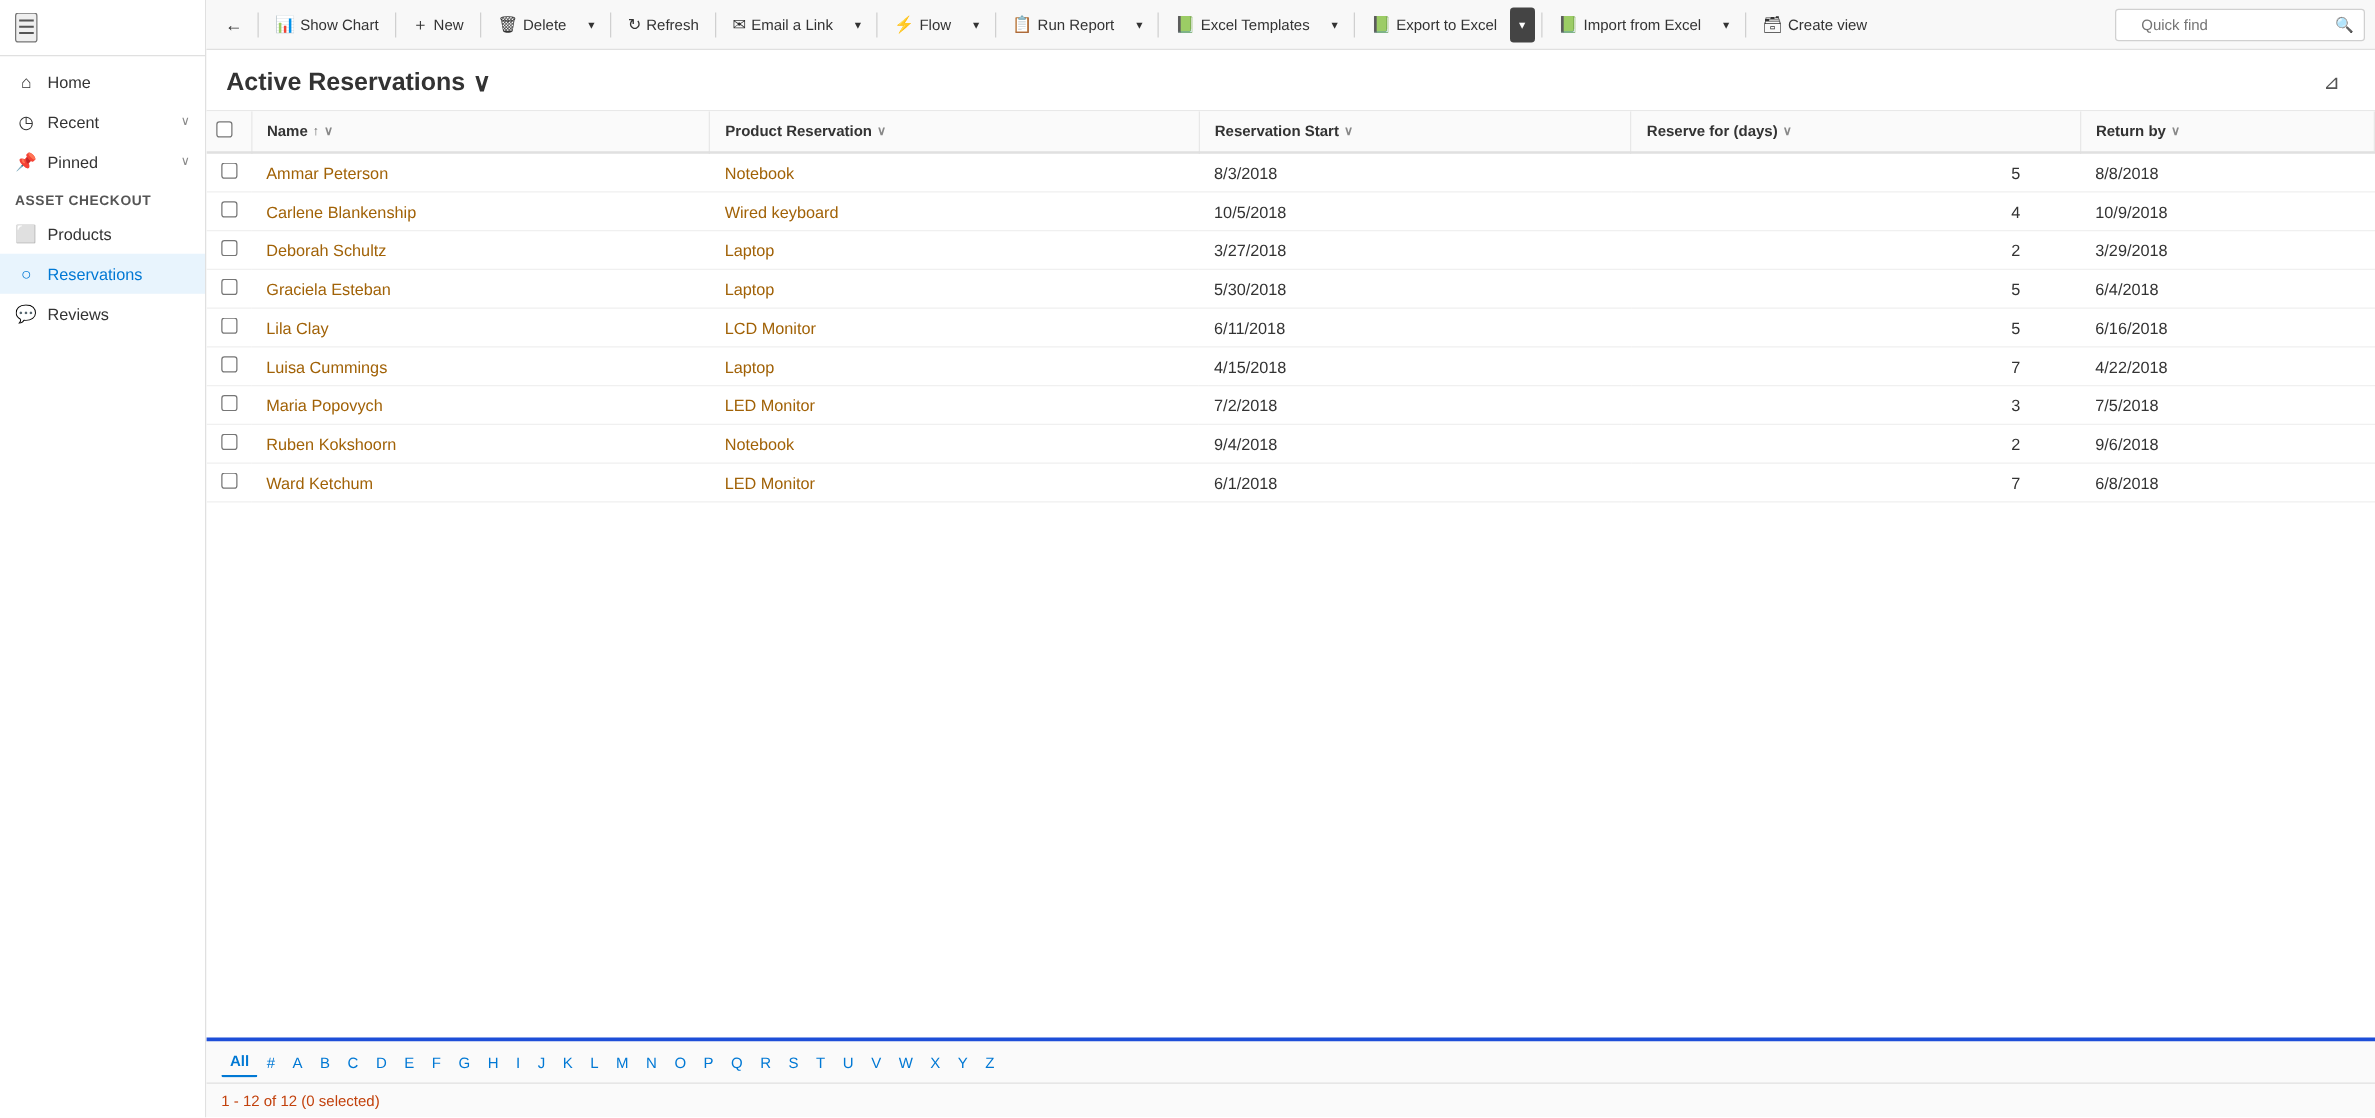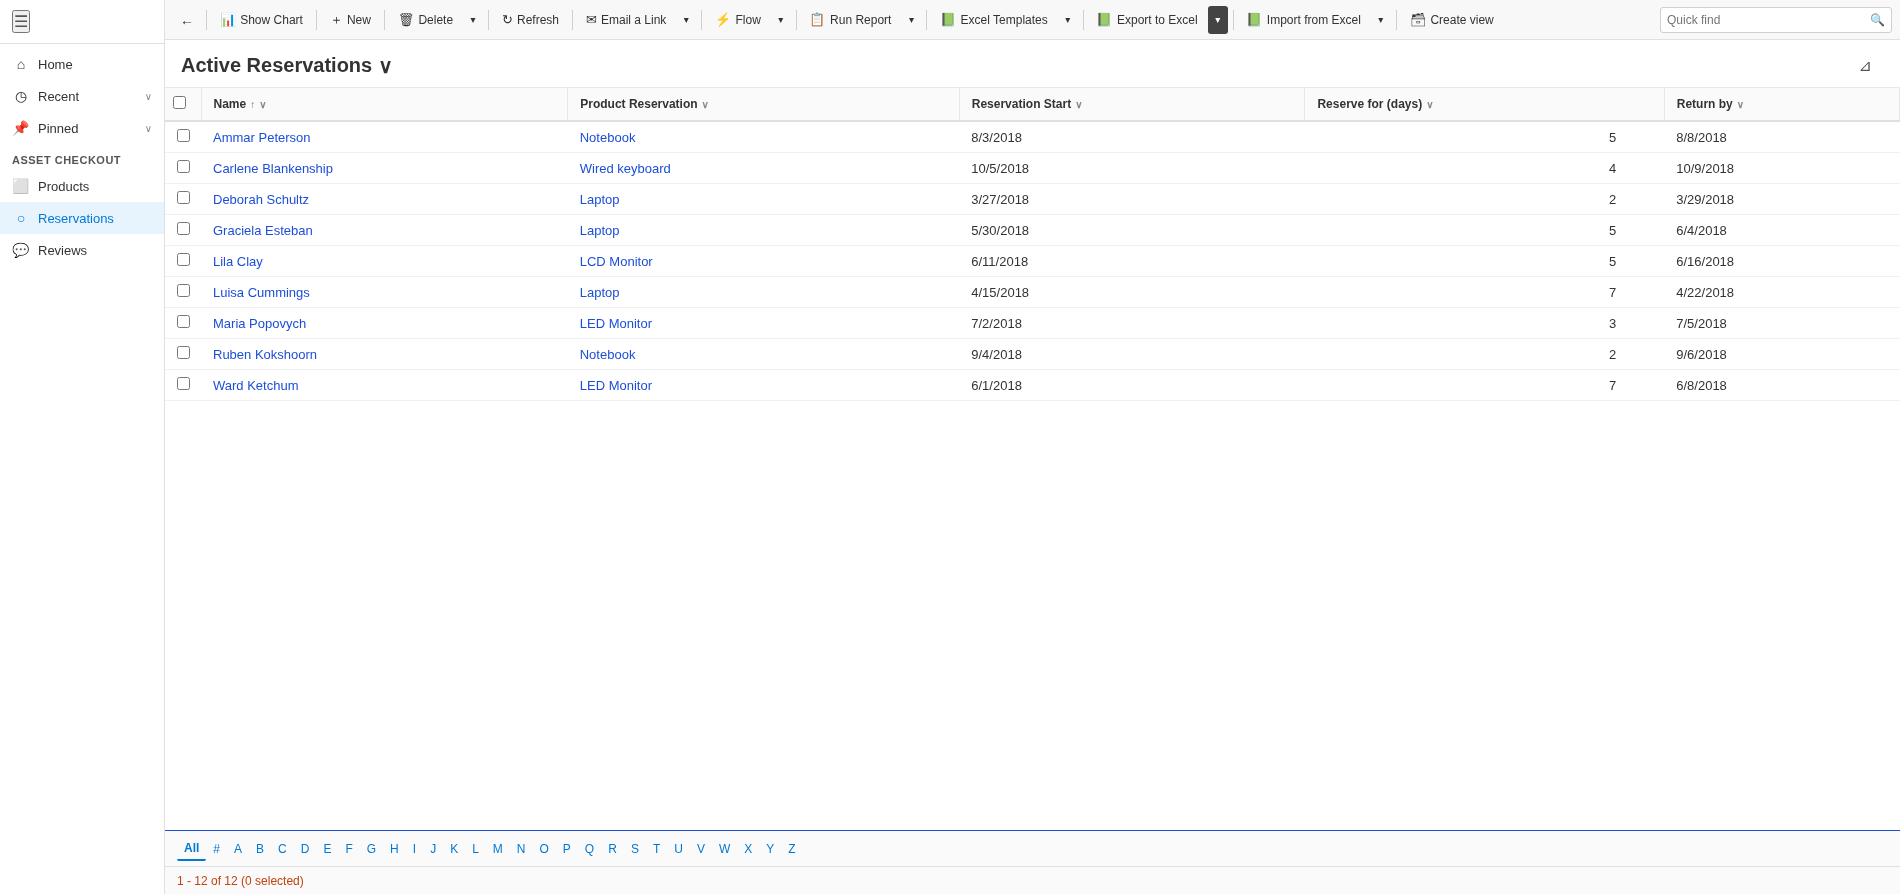--- a/index.html
+++ b/index.html
@@ -111,23 +111,23 @@
     }
     .toolbar-spacer { flex: 1; }
 
     
     .quick-find {
       display: flex;
       align-items: center;
       border: 1px solid #d0d0d0;
       border-radius: 3px;
       height: 26px;
-      padding: 0 6px;
+      padding: 0 20px;
       background: #fff;
-      width: 232px;
+      width: 200px;
     }
     .quick-find input {
       border: none;
       outline: none;
       font-size: 12px;
       flex: 1;
       background: transparent;
       color: #333;
     }
     .quick-find .search-icon { color: #666; font-size: 12px; }
@@ -200,32 +200,32 @@
     th .filter-chevron { font-size: 10px; color: #888; }
     th.check-col { width: 36px; padding: 8px 8px; }
     td {
       padding: 7px 12px;
       border-bottom: 1px solid #f0f0f0;
       font-size: 13px;
       color: #333;
     }
     td.check-col { width: 36px; padding: 7px 8px; text-align: center; }
     .link-cell {
-      color: #1d4ed8;
+      color: #a16207;
       cursor: pointer;
       text-decoration: none;
     }
 
     
     .pagination-bar {
       height: 36px;
       display: flex;
       align-items: center;
       padding: 0 12px;
-      border-top: 1px solid #1d4ed8;
+      border-top: 3px solid #1d4ed8;
       background: #fafafa;
       flex-shrink: 0;
       gap: 0;
       margin-top: 36px;
     }
     .page-letter {
       padding: 4px 7px;
       font-size: 12px;
       cursor: pointer;
       color: #0078d4;

